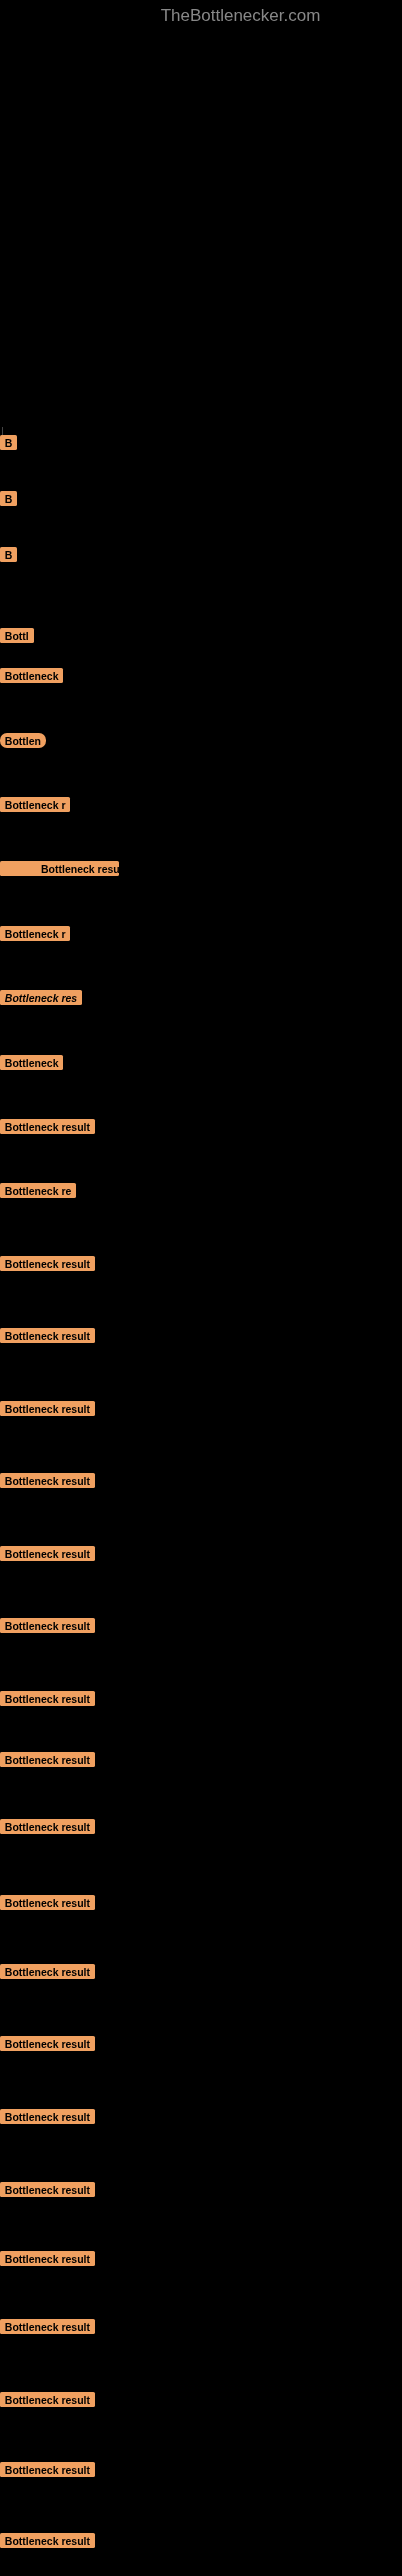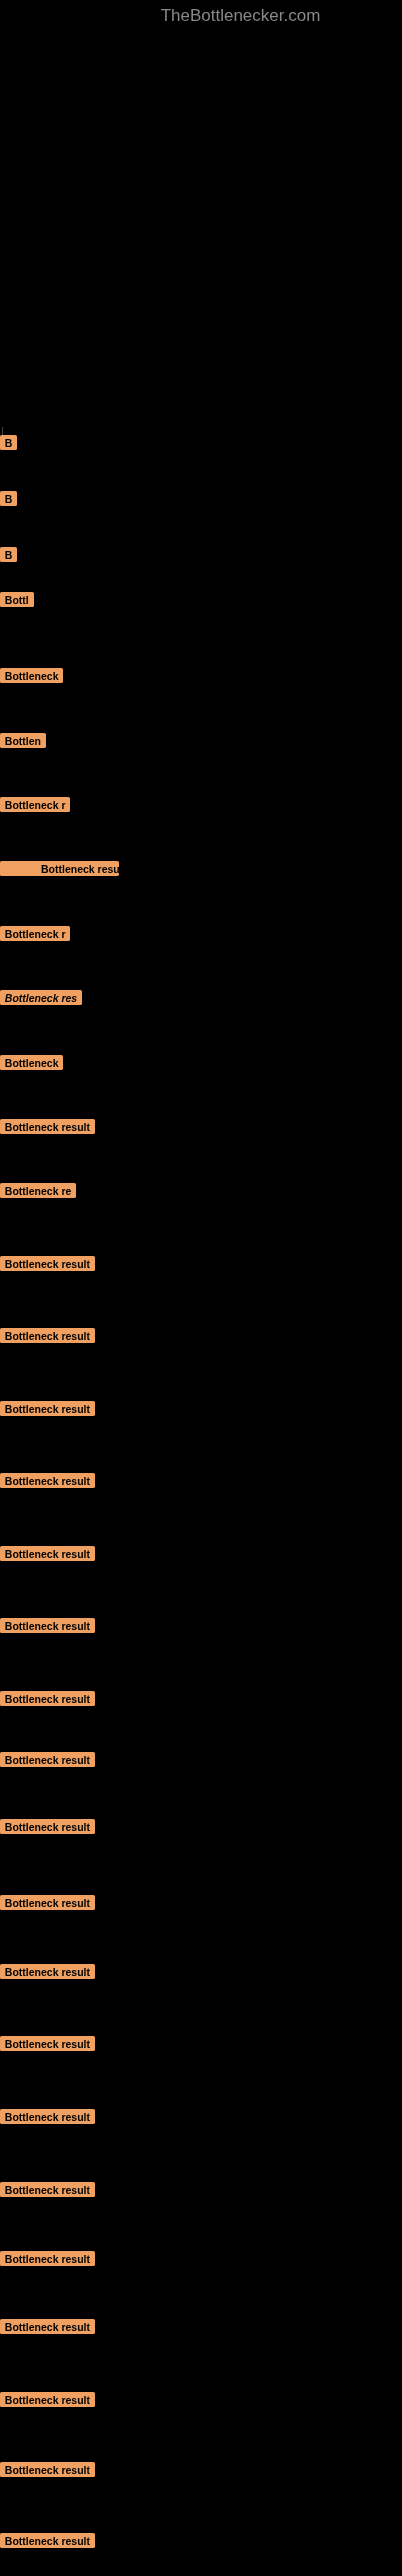--- a/index.html
+++ b/index.html
@@ -52,23 +52,23 @@
 </head>
 <body>
 
 <span class="site-title">TheBottlenecker.com</span>
 
 <div id="labels-container">
     <div class="cursor-line" style="top: 427px;"></div>
     <div class="bottleneck-label" style="top: 435px; max-width: 31px;">B</div>
     <div class="bottleneck-label" style="top: 491px; max-width: 31px;">B</div>
     <div class="bottleneck-label" style="top: 547px; max-width: 31px;">B</div>
-    <div class="bottleneck-label" style="top: 592px; max-width: 56px; text-align: center;">Bottl</div>
+    <div class="bottleneck-label" style="top: 628px; max-width: 56px; text-align: center;">Bottl</div>
     <div class="bottleneck-label" style="top: 668px; max-width: 87px;">Bottleneck</div>
-    <div class="bottleneck-label" style="top: 733px; max-width: 71px;">Bottlen</div>
+    <div class="bottleneck-label" style="top: 733px; max-width: 71px; border-radius: 7px;">Bottlen</div>
     <div class="bottleneck-label" style="top: 797px; max-width: 103px;">Bottleneck r</div>
     <div class="bottleneck-label" style="top: 861px; max-width: 119px; padding-left: 41px;">Bottleneck resu</div>
     <div class="bottleneck-label" style="top: 926px; max-width: 103px;">Bottleneck r</div>
     <div class="bottleneck-label" style="top: 990px; max-width: 113px; font-style: italic;">Bottleneck res</div>
     <div class="bottleneck-label" style="top: 1055px; max-width: 87px;">Bottleneck</div>
     <div class="bottleneck-label" style="top: 1119px; max-width: 135px;">Bottleneck result</div>
     <div class="bottleneck-label" style="top: 1183px; max-width: 109px;">Bottleneck re</div>
     <div class="bottleneck-label" style="top: 1256px; max-width: 135px;">Bottleneck result</div>
     <div class="bottleneck-label" style="top: 1328px; max-width: 135px;">Bottleneck result</div>
     <div class="bottleneck-label" style="top: 1401px; max-width: 135px;">Bottleneck result</div>

